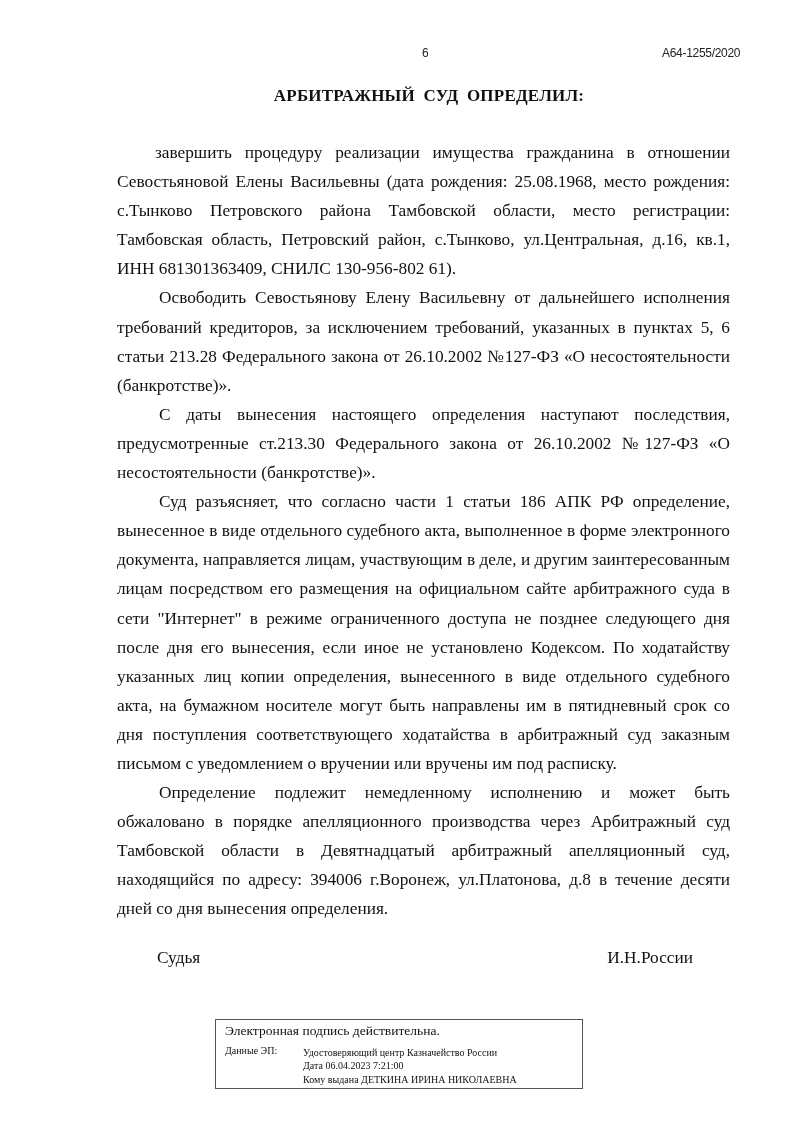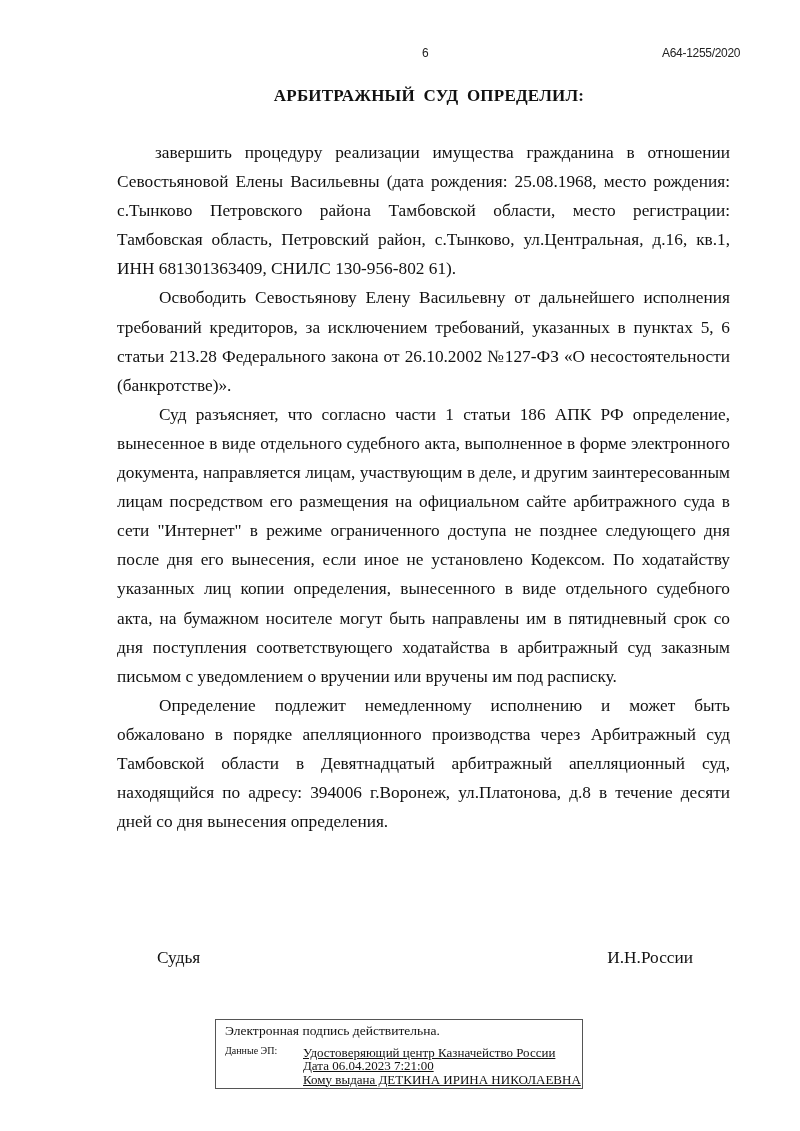--- a/index.html
+++ b/index.html
@@ -88,36 +88,36 @@
     .sig-label {
       position: absolute;
       left: 9px;
       top: 25px;
       font-size: 10px;
     }
     .sig-details {
       position: absolute;
       left: 87px;
       top: 26px;
-      font-size: 13px;
+      font-size: 10px;
       line-height: 13.3px;
-      text-decoration: underline;
     }
   </style>
 </head>
 <body>
 
 <div class="page-number">6</div>
 <div class="case-number">А64-1255/2020</div>
 
 <div class="heading">АРБИТРАЖНЫЙ  СУД  ОПРЕДЕЛИЛ:</div>
 
 <div class="body-text">
   <p class="p1 p-last-line-left">завершить процедуру реализации имущества гражданина в отношении Севостьяновой Елены Васильевны (дата рождения: 25.08.1968, место рождения: с.Тынково Петровского района Тамбовской области, место регистрации: Тамбовская область, Петровский район, с.Тынково, ул.Центральная, д.16, кв.1, ИНН 681301363409, СНИЛС 130-956-802 61).</p>
   <p class="p-last-line-left">Освободить Севостьянову Елену Васильевну от дальнейшего исполнения требований кредиторов, за исключением требований, указанных в пунктах 5, 6 статьи 213.28 Федерального закона от 26.10.2002 №127-ФЗ «О несостоятельности (банкротстве)».</p>
+  <p class="p-last-line-left">С даты вынесения настоящего определения наступают последствия, предусмотренные ст.213.30 Федерального закона от 26.10.2002 №127-ФЗ «О несостоятельности (банкротстве)».</p>
   <p class="p-last-line-left">Суд разъясняет, что согласно части 1 статьи 186 АПК РФ определение, вынесенное в виде отдельного судебного акта, выполненное в форме электронного документа, направляется лицам, участвующим в деле, и другим заинтересованным лицам посредством его размещения на официальном сайте арбитражного суда в сети "Интернет" в режиме ограниченного доступа не позднее следующего дня после дня его вынесения, если иное не установлено Кодексом. По ходатайству указанных лиц копии определения, вынесенного в виде отдельного судебного акта, на бумажном носителе могут быть направлены им в пятидневный срок со дня поступления соответствующего ходатайства в арбитражный суд заказным письмом с уведомлением о вручении или вручены им под расписку.</p>
   <p class="p-last-line-left">Определение подлежит немедленному исполнению и может быть обжаловано в порядке апелляционного производства через Арбитражный суд Тамбовской области в Девятнадцатый арбитражный апелляционный суд, находящийся по адресу: 394006 г.Воронеж, ул.Платонова, д.8 в течение десяти дней со дня вынесения определения.</p>
 </div>
 
 <div class="judge-row">
   <span>Судья</span>
   <span>И.Н.России</span>
 </div>
 
 <div class="sig-box">

